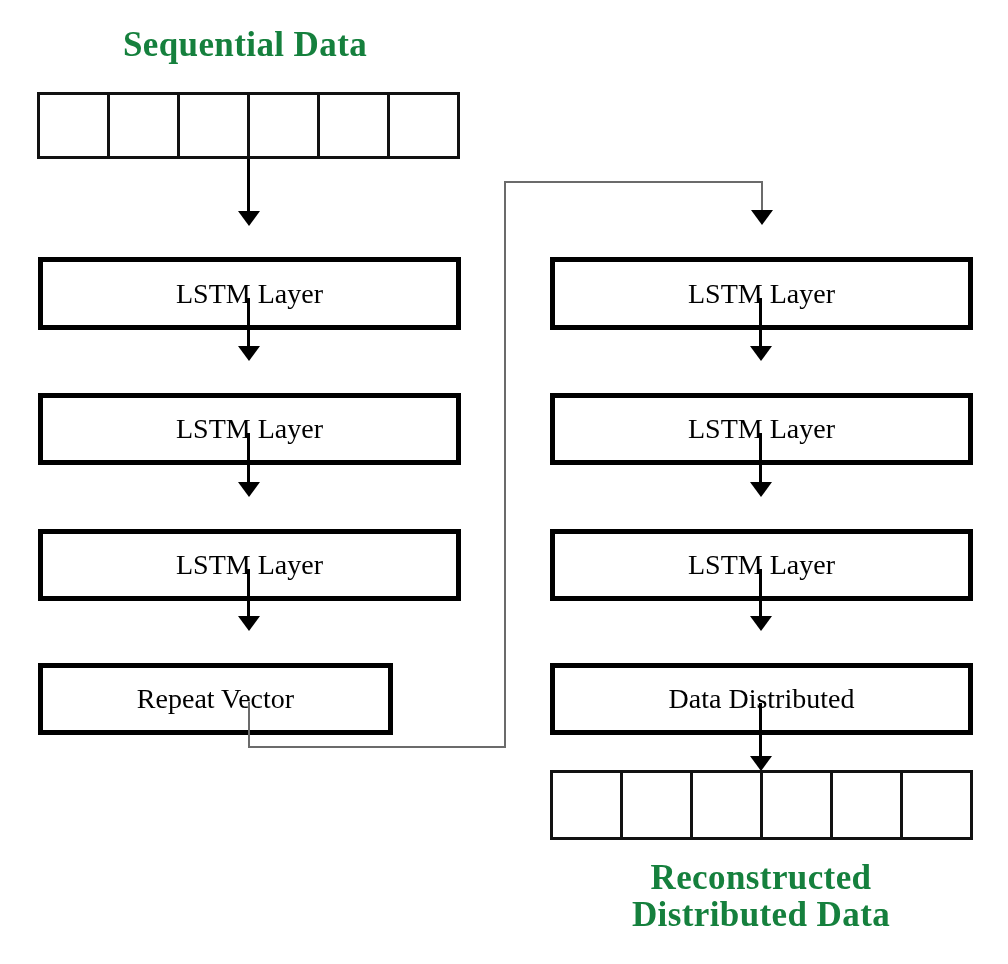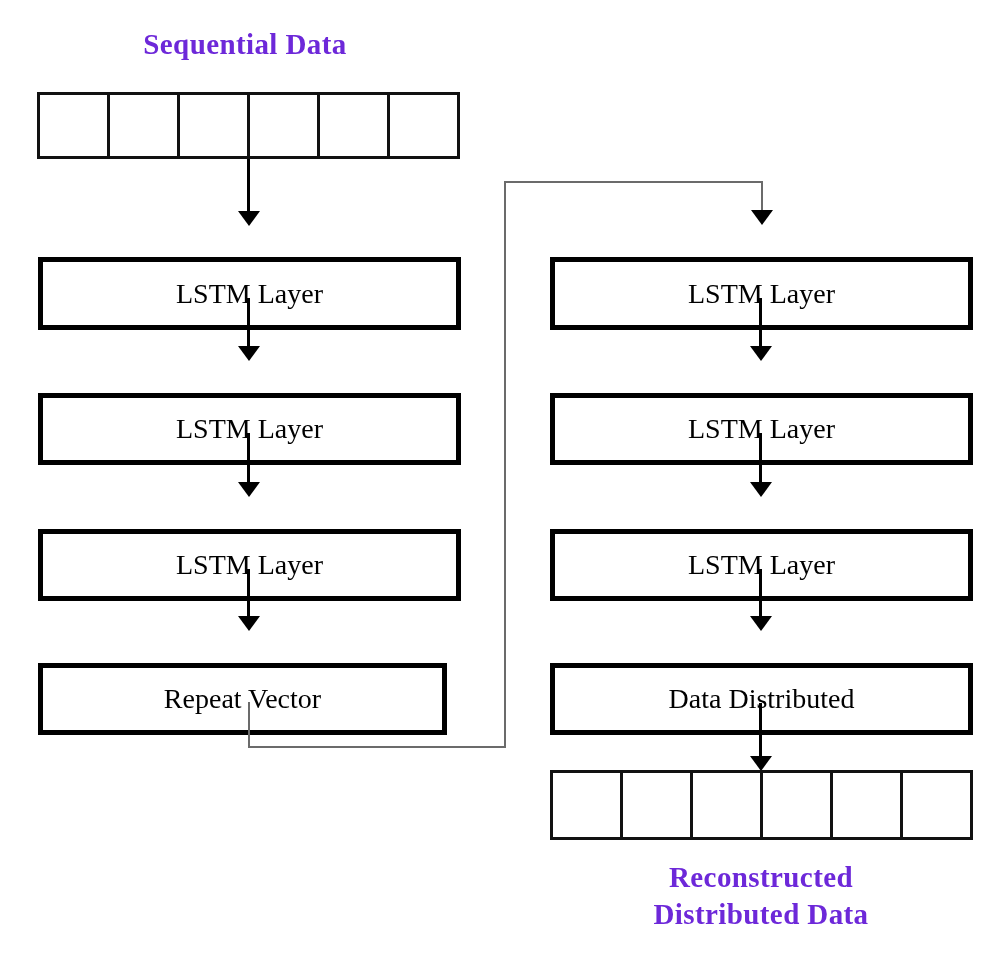--- a/index.html
+++ b/index.html
@@ -18,26 +18,26 @@
     height: 964px;
     background: #ffffff;
     overflow: hidden;
   }
 
   
   .caption {
     position: absolute;
     font-family: "Liberation Serif", "DejaVu Serif", serif;
     font-weight: bold;
-    font-size: 29px;
+    font-size: 35px;
     line-height: 37px;
     letter-spacing: 0.4px;
     text-align: center;
     white-space: pre-line;
-    color: #6d28d9;
+    color: #15803d;
   }
 
   
   .layer-box {
     position: absolute;
     box-sizing: border-box;
     border: 5px solid #000000;
     background: #ffffff;
     display: flex;
     align-items: center;
@@ -152,21 +152,21 @@
 
   <div class="layer-box" style="left:38px; top:497px; width:423px; height:72px;">
     <span class="layer-label">LSTM Layer</span>
   </div>
 
   <div class="arrow" style="left:238px; top:569px; height:62px;">
     <div class="shaft" style="height:47px;"></div>
     <div class="head"></div>
   </div>
 
-  <div class="layer-box" style="left:38px; top:631px; width:409px; height:72px;">
+  <div class="layer-box" style="left:38px; top:631px; width:355px; height:72px;">
     <span class="layer-label">Repeat Vector</span>
   </div>
 
   <div class="conn-seg v" style="left:248px; top:702px; height:46px;"></div>
 
   <div class="conn-seg h" style="left:248px; top:746px; width:258px;"></div>
 
   <div class="conn-seg v" style="left:504px; top:181px; height:567px;"></div>
 
   <div class="conn-seg h" style="left:504px; top:181px; width:259px;"></div>

